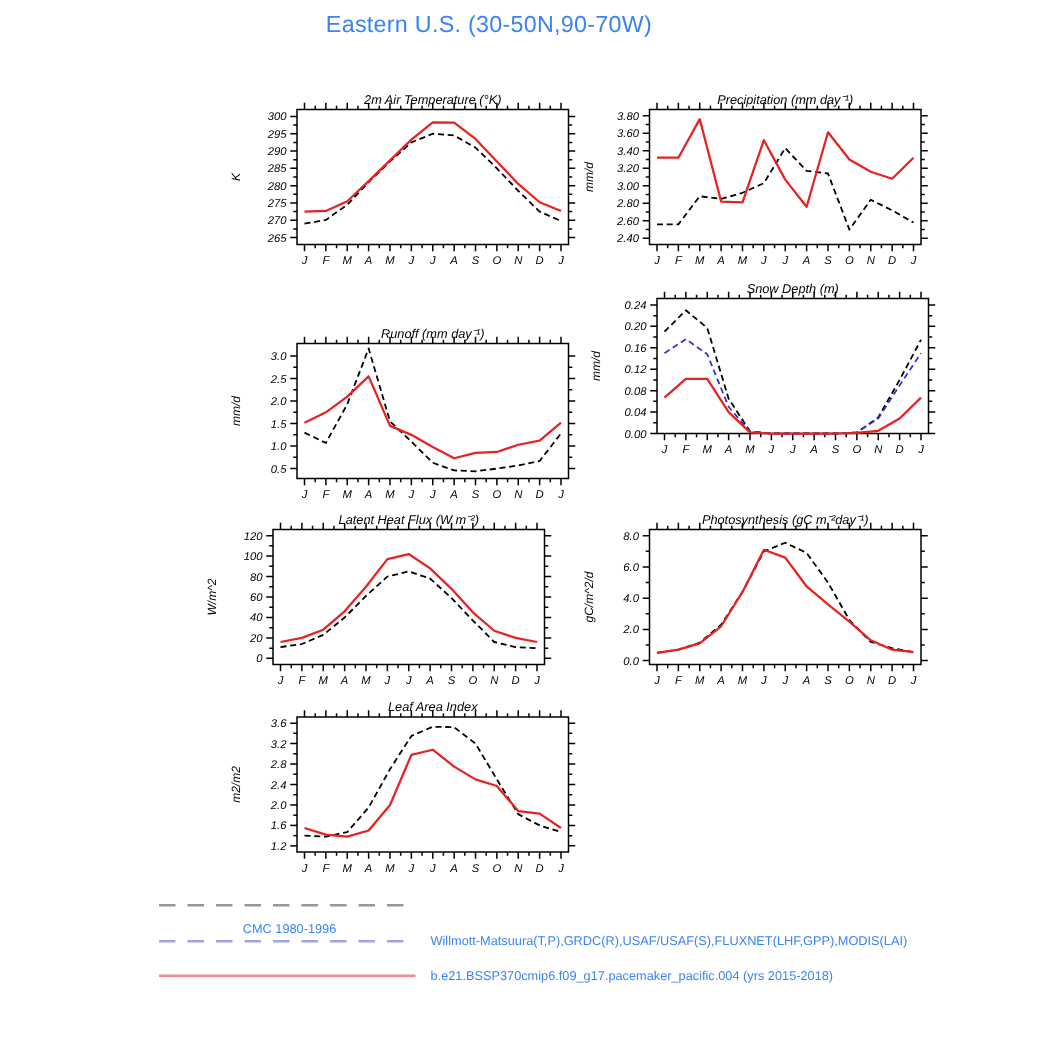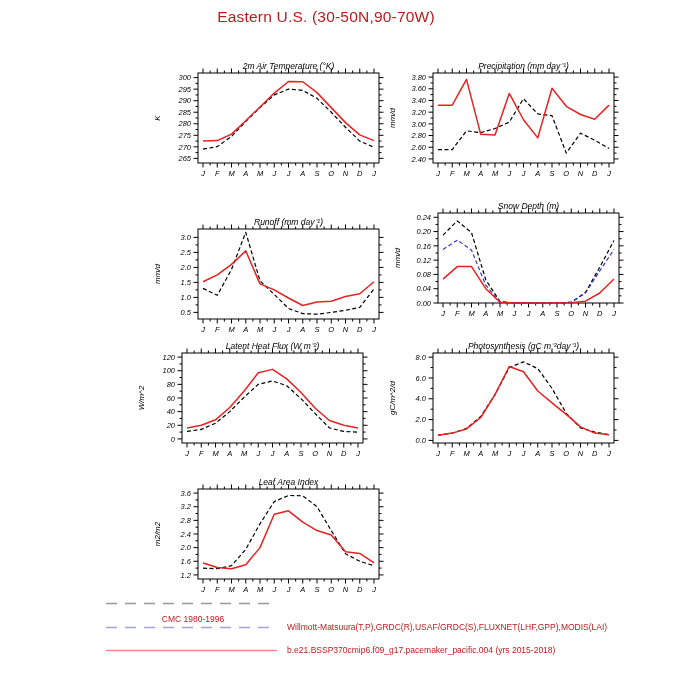--- a/index.html
+++ b/index.html
@@ -1,24 +1,24 @@
 <!DOCTYPE html>
 <html><head>
 <meta charset="utf-8">
 <style>
   html,body{margin:0;padding:0;background:#fff;}
   .fig{position:relative;width:700px;height:700px;background:#fff;overflow:hidden;
-       font-family:"Liberation Sans",sans-serif;color:#b91c1c;}
+       font-family:"Liberation Sans",sans-serif;color:#3b82f6;}
   .main-title{position:absolute;top:8px;left:0;width:652px;text-align:center;
               font-size:15.5px;letter-spacing:.2px;}
   .panel{position:absolute;width:250px;height:125px;font-style:italic;}
   .p0{left:103px;top:44px;} .p1{left:338px;top:44px;}
-  .p2{left:103px;top:184px;margin-top:32px;} .p3{left:338px;top:184px;margin-left:45px;}
+  .p2{left:103px;top:184px;margin-top:32px;} .p3{left:338px;top:170px;margin-left:45px;}
   .p4{left:87px;top:324px;} .p5{left:338px;top:324px;}
-  .p6{left:103px;top:460px;}
+  .p6{left:103px;top:449px;}
   svg text{fill:#000;font-family:"Liberation Sans",sans-serif;}
   .legend{position:absolute;left:105px;top:0;width:595px;height:700px;}
   .legend-row{position:absolute;left:0;display:flex;align-items:center;gap:6px;
               font-size:8.5px;white-space:nowrap;}
   .lr0{top:599px;flex-direction:column;} .lr1{top:622px;} .lr2{top:645px;justify-content:space-between;}
 </style>
 </head>
 <body>
 
 <div class="fig">
@@ -746,21 +746,21 @@
     <div class="legend-row lr0">
       <svg width="176" height="9">
           <line x1="1" y1="4.5" x2="172" y2="4.5" stroke="#989898" stroke-width="1.6" stroke-dasharray="11,8"></line>
         </svg>
       <span>CMC 1980-1996</span>
     </div>
     <div class="legend-row lr1">
       <svg width="176" height="9">
           <line x1="1" y1="4.5" x2="172" y2="4.5" stroke="#a3a3e2" stroke-width="1.6" stroke-dasharray="11,8"></line>
         </svg>
-      <span>Willmott-Matsuura(T,P),GRDC(R),USAF/GRDC(S),FLUXNET(LHF,GPP),MODIS(LAI)</span>
+      <span>Willmott-Matsuura(T,P),GRDC(R),USAF/USAF(S),FLUXNET(LHF,GPP),MODIS(LAI)</span>
     </div>
     <div class="legend-row lr2">
       <svg width="176" height="9">
           <line x1="1" y1="4.5" x2="172" y2="4.5" stroke="#f28b8b" stroke-width="1.6"></line>
         </svg>
       <span>b.e21.BSSP370cmip6.f09_g17.pacemaker_pacific.004 (yrs 2015-2018)</span>
     </div>
   </div>
 </div>
 

